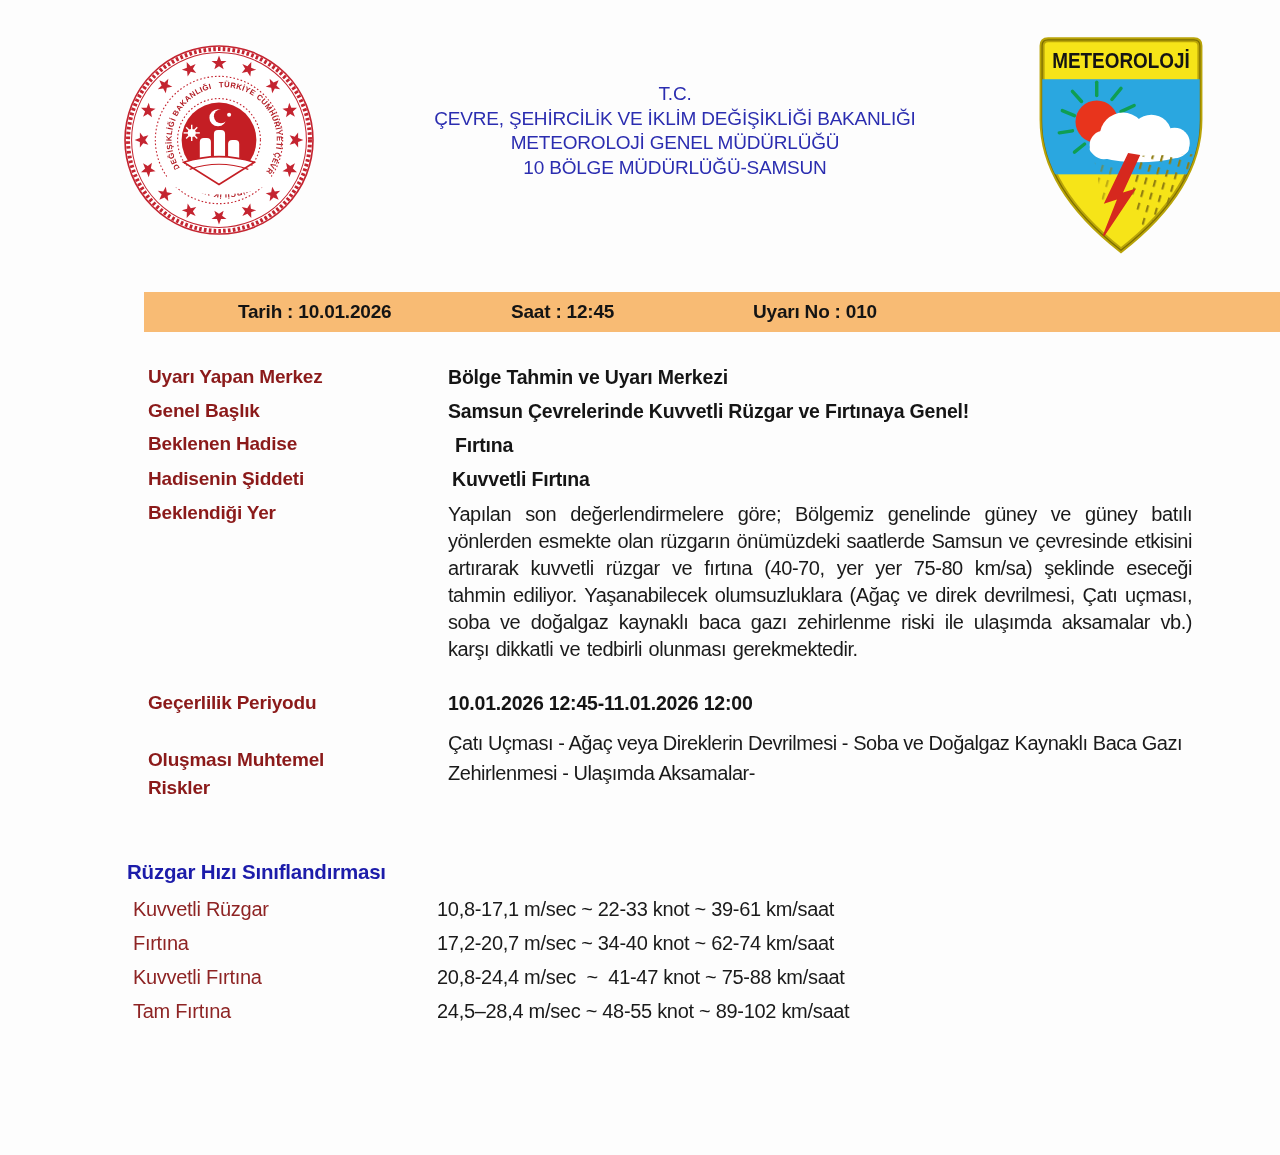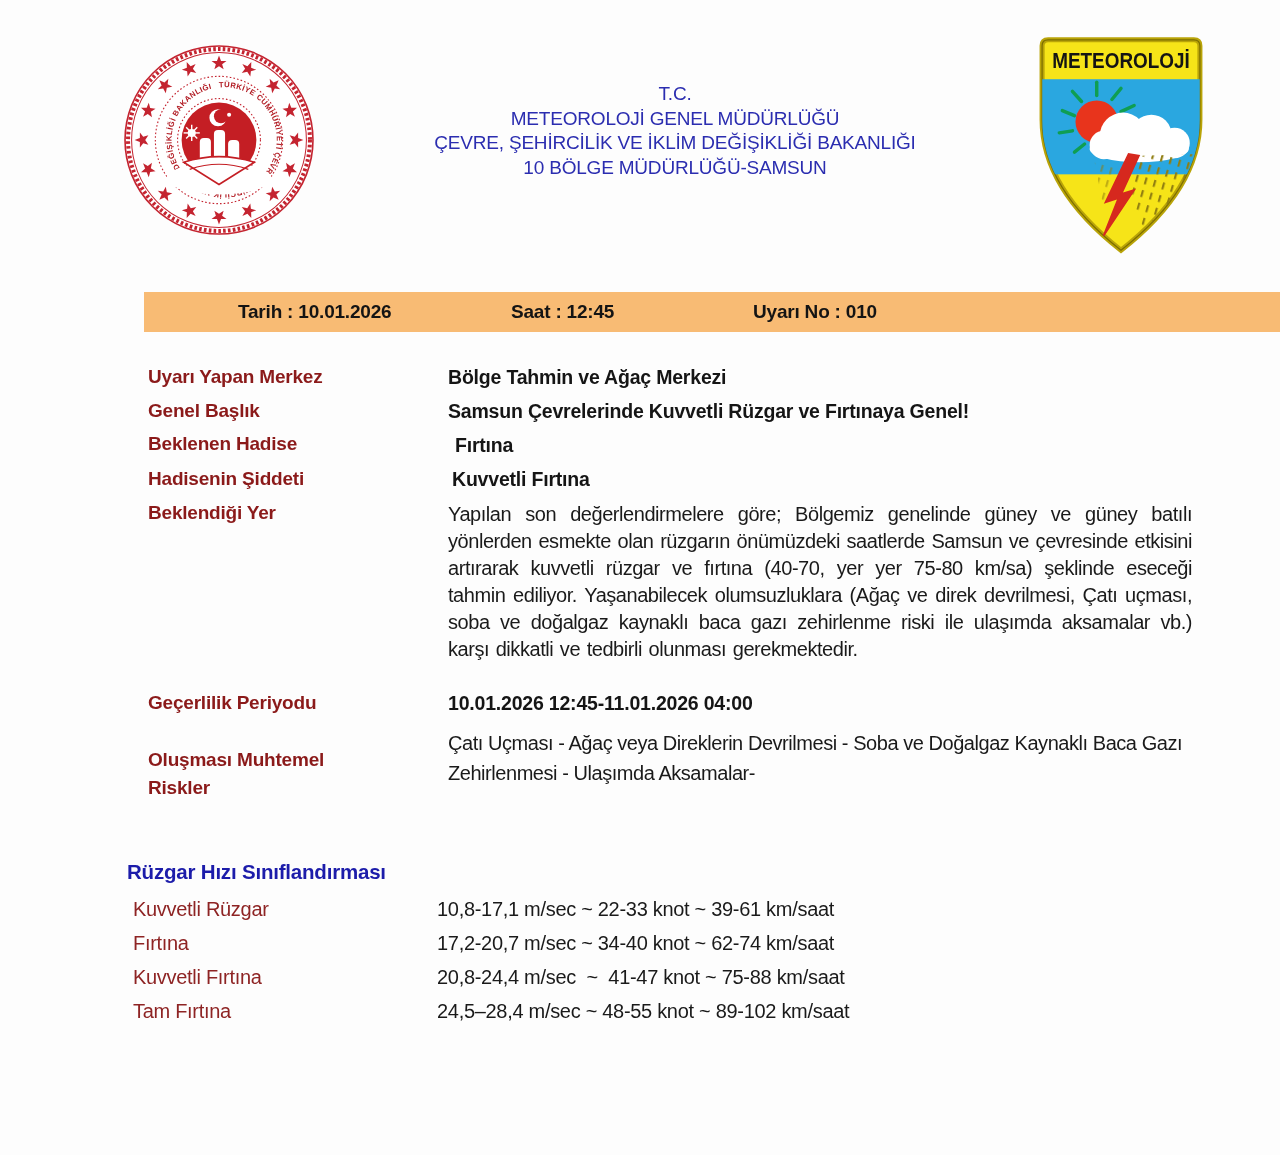--- a/index.html
+++ b/index.html
@@ -116,22 +116,22 @@
           <rect x="104" y="95" width="11" height="24" rx="4"></rect>
         </g>
         <path d="M60,117 Q95,106 130,117 L95,139 Z" fill="#ffffff" stroke="#c41e24" stroke-width="1.6"></path>
         <path d="M66,124 Q95,114 124,124" fill="none" stroke="#c41e24" stroke-width="1.2"></path>
       </g>
     </svg>
   </div>
 
   <div class="header-text">
     <div>T.C.</div>
+    <div>ÇEVRE, ŞEHİRCİLİK VE İKLİM DEĞİŞİKLİĞİ BAKANLIĞI</div>
     <div>METEOROLOJİ GENEL MÜDÜRLÜĞÜ</div>
-    <div>ÇEVRE, ŞEHİRCİLİK VE İKLİM DEĞİŞİKLİĞİ BAKANLIĞI</div>
     <div>10 BÖLGE MÜDÜRLÜĞÜ-SAMSUN</div>
   </div>
 
   <div class="shield">
     <svg viewBox="0 0 172 220" width="174" height="224">
       <defs>
         <path id="shieldShape" d="M14,5 H158 Q164,5 164,11 V84 Q164,152 86,213 Q8,152 8,84 V11 Q8,5 14,5 Z"></path>
         <clipPath id="shieldClip">
             <use href="#shieldShape"></use>
           </clipPath>
@@ -168,36 +168,36 @@
     </svg>
   </div>
 
   <div class="info-bar">
     <span class="ib-date">Tarih : 10.01.2026</span>
     <span class="ib-time">Saat : 12:45</span>
     <span class="ib-warn">Uyarı No : 010</span>
   </div>
 
   <div class="dlabel" style="top:366px">Uyarı Yapan Merkez</div>
-  <div class="dvalue" style="top:366px">Bölge Tahmin ve Ağaç Merkezi</div>
+  <div class="dvalue" style="top:366px">Bölge Tahmin ve Uyarı Merkezi</div>
 
   <div class="dlabel" style="top:400px">Genel Başlık</div>
   <div class="dvalue" style="top:400px">Samsun Çevrelerinde Kuvvetli Rüzgar ve Fırtınaya Genel!</div>
 
   <div class="dlabel" style="top:433px">Beklenen Hadise</div>
   <div class="dvalue" style="top:434px;left:455px">Fırtına</div>
 
   <div class="dlabel" style="top:468px">Hadisenin Şiddeti</div>
   <div class="dvalue" style="top:468px;left:452px">Kuvvetli Fırtına</div>
 
   <div class="dlabel" style="top:502px">Beklendiği Yer</div>
   <div class="para">Yapılan son değerlendirmelere göre; Bölgemiz genelinde güney ve güney batılı yönlerden esmekte olan rüzgarın önümüzdeki saatlerde Samsun ve çevresinde etkisini artırarak kuvvetli rüzgar ve fırtına (40-70, yer yer 75-80 km/sa) şeklinde eseceği tahmin ediliyor. Yaşanabilecek olumsuzluklara (Ağaç ve direk devrilmesi, Çatı uçması, soba ve doğalgaz kaynaklı baca gazı zehirlenme riski ile ulaşımda aksamalar vb.) karşı dikkatli ve tedbirli olunması gerekmektedir.</div>
 
   <div class="dlabel" style="top:692px">Geçerlilik Periyodu</div>
-  <div class="dvalue" style="top:692px">10.01.2026 12:45-11.01.2026 04:00</div>
+  <div class="dvalue" style="top:692px">10.01.2026 12:45-11.01.2026 12:00</div>
 
   <div class="dlabel wrap" style="top:727px">Oluşması Muhtemel Riskler</div>
   <div class="risks">Çatı Uçması - Ağaç veya Direklerin Devrilmesi - Soba ve Doğalgaz Kaynaklı Baca Gazı Zehirlenmesi - Ulaşımda Aksamalar-</div>
 
   <div class="wind-title">Rüzgar Hızı Sınıflandırması</div>
 
   <div class="wind-label" style="top:898px">Kuvvetli Rüzgar</div>
   <div class="wind-value" style="top:898px">10,8-17,1 m/sec ~ 22-33 knot ~ 39-61 km/saat</div>
 
   <div class="wind-label" style="top:932px">Fırtına</div>

